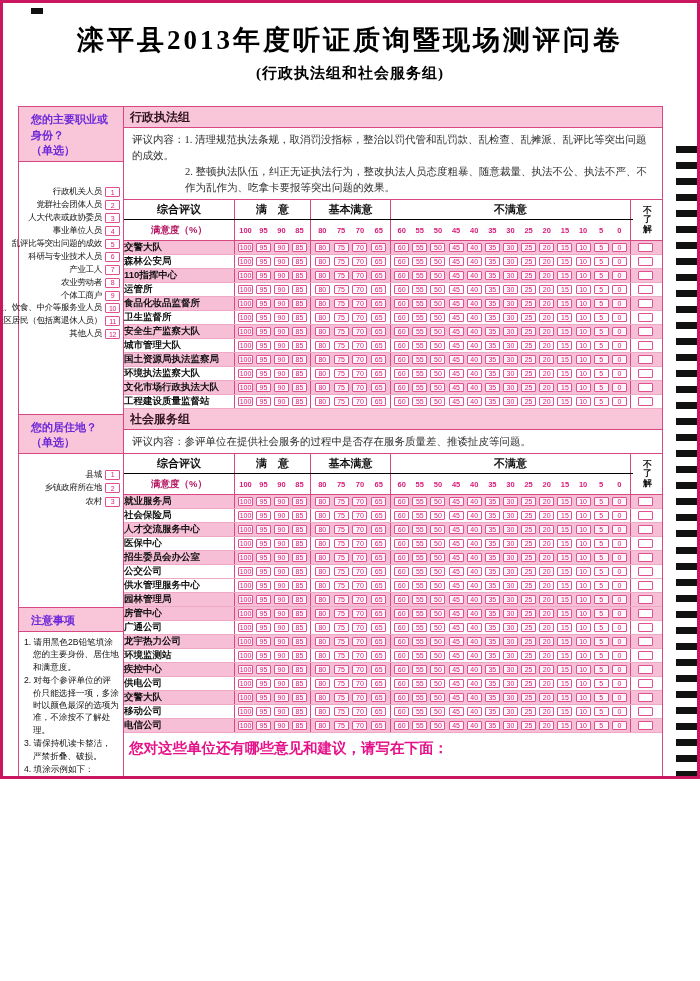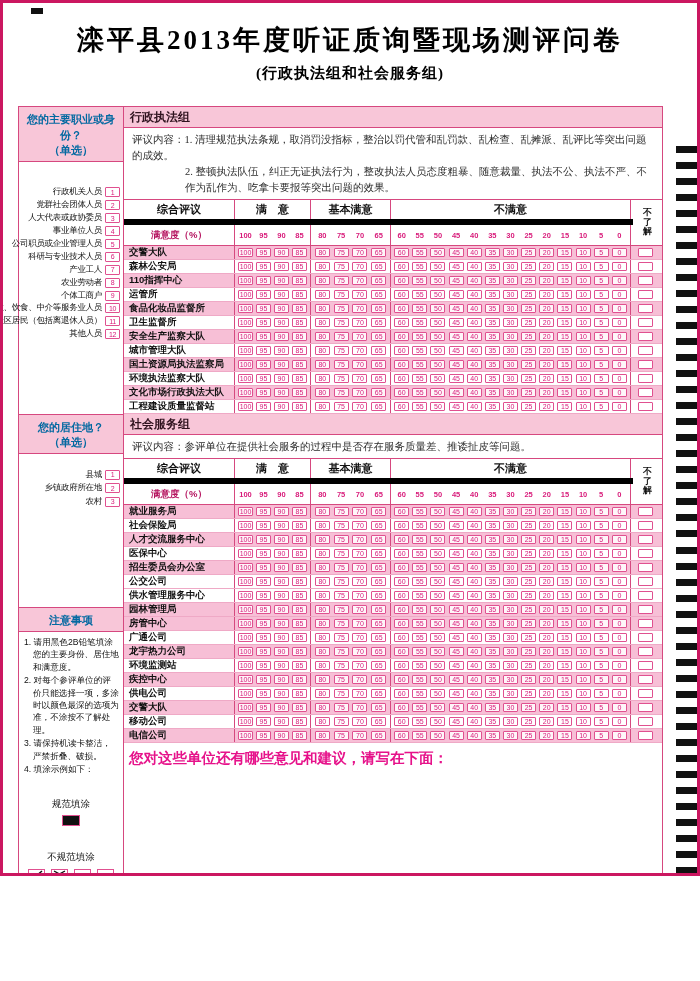--- a/index.html
+++ b/index.html
@@ -1,17 +1,17 @@
 <!DOCTYPE html>
 <html><head>
 <meta charset="utf-8">
 <style>
   html,body{margin:0;padding:0;background:#fff;}
   .page{
-    position:relative;width:700px;height:876px;background:#fff;
+    position:relative;width:700px;height:779px;background:#fff;
     border:3px solid #cb1760;box-sizing:border-box;overflow:hidden;
     font-family:"Liberation Sans",sans-serif;color:#1a1a1a;
   }
   
   .title{position:absolute;left:0;top:20px;width:100%;text-align:center;
     font-family:"Liberation Serif",serif;font-weight:bold;color:#000;}
   .title .t1{font-size:27px;letter-spacing:3px;line-height:34px;}
   .title .t2{font-size:15px;letter-spacing:1px;line-height:32px;}
   
   .corner-dash{position:absolute;left:28px;top:5px;width:12px;height:6px;background:#111;}
@@ -20,22 +20,22 @@
   .b-dash1{position:absolute;left:578px;top:917px;width:13px;height:5px;background:#111;}
   .b-sq{position:absolute;left:19px;top:930px;width:9px;height:7px;background:#111;}
   .b-line{position:absolute;left:32px;top:931px;width:607px;height:5px;background:#111;border-radius:2px;}
   .b-dash2{position:absolute;left:647px;top:931px;width:13px;height:5px;background:#111;}
   .footer-text{position:absolute;left:135px;top:943px;font-size:13.5px;font-weight:600;
     letter-spacing:1px;color:#1a1a1a;font-family:"Liberation Serif",serif;}
   
   .sidebar{position:absolute;left:15px;top:103px;width:106px;height:802px;box-sizing:border-box;}
   .sbox{border:1px solid #d6487f;box-sizing:border-box;background:#fff;}
   .sbox + .sbox{margin-top:-1px;}
-  .sbox header{background:#f8c6d8;border-bottom:1px solid #d6487f;text-align:center;
-    font-weight:bold;color:#0369a1;padding:4px 4px 3px;}
+  .sbox header{background:#f8c6d8;border-bottom:1px solid #d6487f;
+    font-weight:bold;color:#6d28d9;padding:4px 12px 3px;}
   .sbox header .h1{font-size:11px;line-height:16px;}
   .sbox header .h2{font-size:11px;line-height:15px;}
   .box-a{height:309px;} .box-b{height:194px;} .box-c{height:300px;}
   .opt-list{padding-top:24px;}
   .opt-item{display:flex;justify-content:flex-end;align-items:center;height:12.9px;
     font-size:8.5px;letter-spacing:-0.3px;color:#111;white-space:nowrap;}
   .box-b .opt-item{height:13.5px;}
   .numbox{display:inline-flex;align-items:center;justify-content:center;
     width:13px;height:8px;border:1px solid #e05090;border-radius:1px;color:#d81b7a;
     font-size:7px;margin:0 3px 0 3px;background:#fff;flex:0 0 auto;}
@@ -57,41 +57,41 @@
     border:1px solid #d6487f;box-sizing:border-box;background:#fff;}
   .group-bar{background:#f8c6d8;border-bottom:1px solid #d6487f;height:20px;
     line-height:20px;padding-left:6px;font-size:12px;font-weight:bold;color:#30131f;}
   .eval-block{border-bottom:1px solid #d6487f;padding:4px 8px 3px 8px;
     font-family:"Liberation Serif",serif;font-size:10.5px;line-height:16px;color:#2e2e2e;}
   .eval-cont{margin-left:53px;}
   
   .thead{display:flex;border-bottom:1px solid #d6487f;}
   .thead-left{flex:1 1 auto;display:flex;flex-direction:column;}
   .thr{display:flex;}
-  .thr1{height:19px;border-bottom:6px solid #000000;}
+  .thr1{height:19px;border-bottom:1px solid #000000;}
   .thr2{height:20px;}
   .cell-name{width:111px;border-right:1px solid #d6487f;display:flex;
     align-items:center;justify-content:center;box-sizing:border-box;}
   .cell-sat{width:76px;border-right:1px solid #d6487f;box-sizing:border-box;}
   .cell-basic{width:80px;border-right:1px solid #d6487f;box-sizing:border-box;}
   .cell-unsat{width:240px;border-right:1px solid #d6487f;box-sizing:border-box;}
   .th-label{font-size:11px;font-weight:bold;color:#111;display:flex;
     align-items:center;justify-content:center;height:100%;}
   .satis-label{font-size:9.5px;font-weight:bold;color:#b5135f;}
   .unknown-head{width:29px;display:flex;align-items:center;justify-content:center;
     font-size:9px;font-weight:bold;color:#111;line-height:9.5px;text-align:center;
     white-space:pre-line;}
   .bub-row{display:flex;height:100%;align-items:center;justify-content:space-evenly;}
   .bubble{display:flex;align-items:center;justify-content:center;width:15px;height:8.5px;
     border:1px solid #e05090;border-radius:1px;background:rgba(255,255,255,.85);
     color:#d81b7a;font-size:7px;box-sizing:border-box;}
   .bubble.plain{border:none;background:transparent;font-size:7.5px;font-weight:bold;}
   .trow{display:flex;height:13px;border-bottom:1px solid #efa9c6;}
   .trow.pink{background:#f7bfd6;}
-  .trow .cell-name{justify-content:flex-start;padding-left:5px;font-size:9.5px;
+  .trow .cell-name{justify-content:flex-start;font-size:9.5px;
     font-weight:600;color:#111;white-space:nowrap;}
   .unknown-cell{width:29px;display:flex;align-items:center;justify-content:center;}
   .unknown-box{width:15px;height:8.5px;border:1px solid #e05090;background:#fff;
     box-sizing:border-box;border-radius:1px;}
   .prompt{padding:6px 0 0 5px;font-size:14.5px;font-weight:bold;color:#e6128a;}
   .comment-space{height:180px;}
 </style>
 </head>
 <body>
 
@@ -121,21 +121,21 @@
           </div>
           <div class="opt-item">
             <span>人大代表或政协委员</span>
             <span class="numbox">3</span>
           </div>
           <div class="opt-item">
             <span>事业单位人员</span>
             <span class="numbox">4</span>
           </div>
           <div class="opt-item">
-            <span>公司职员或企业管理人员</span>
+            <span>乱评比等突出问题的成效</span>
             <span class="numbox">5</span>
           </div>
           <div class="opt-item">
             <span>科研与专业技术人员</span>
             <span class="numbox">6</span>
           </div>
           <div class="opt-item">
             <span>产业工人</span>
             <span class="numbox">7</span>
           </div>

